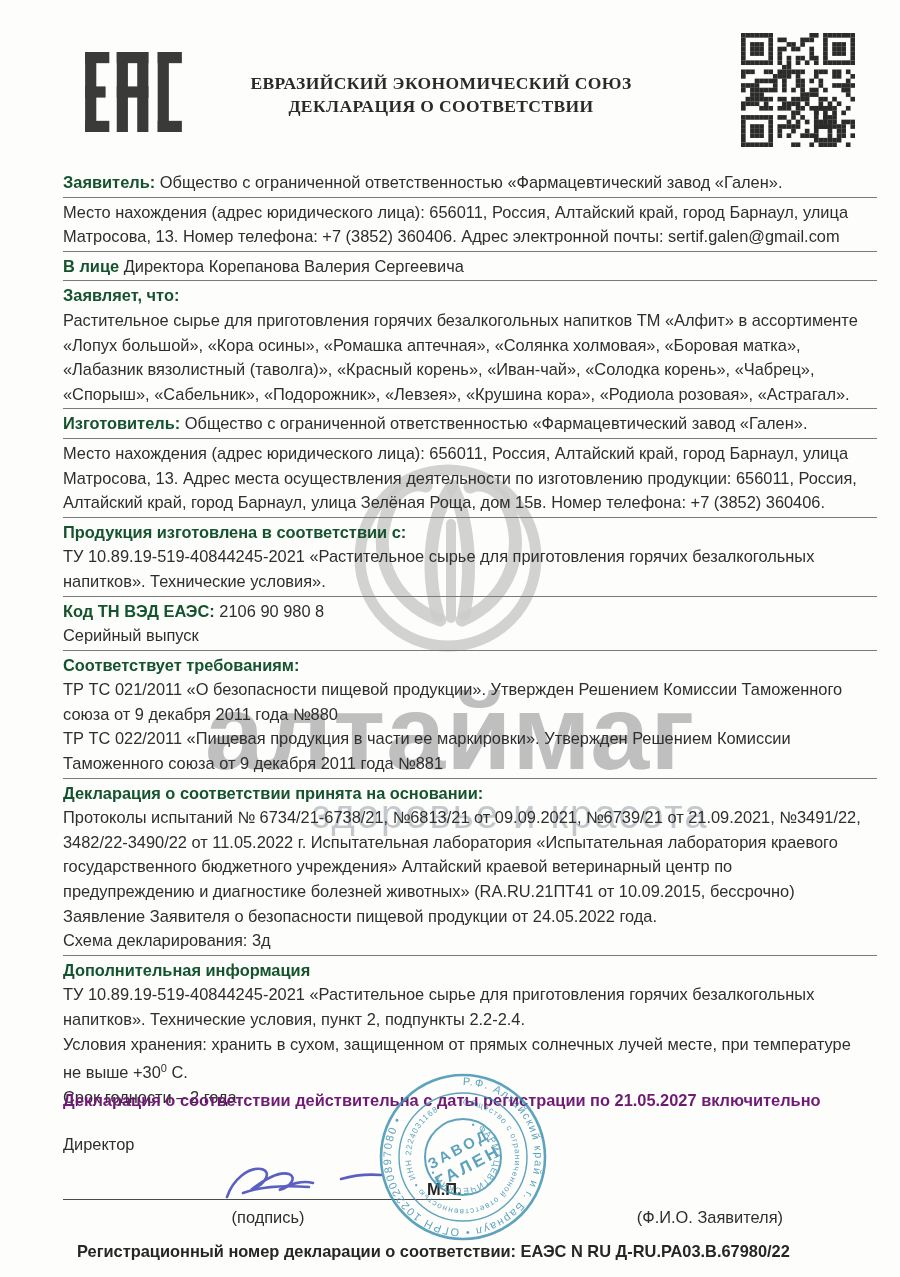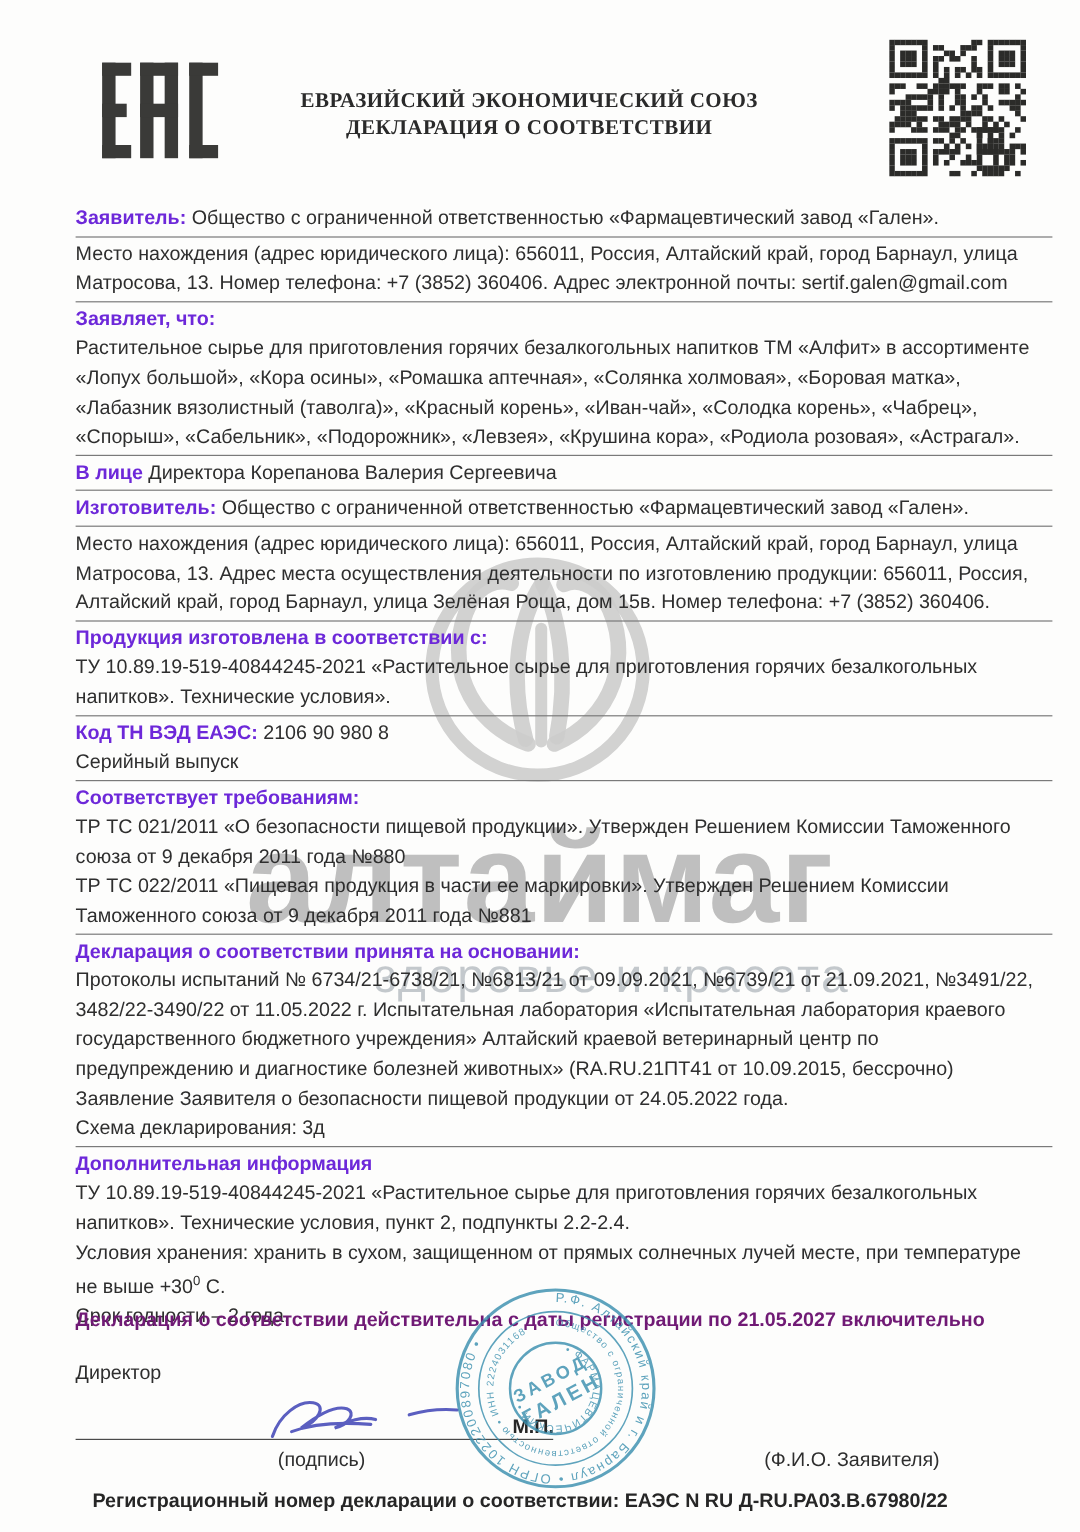--- a/index.html
+++ b/index.html
@@ -9,21 +9,21 @@
   .header{position:relative;height:168px;}
   .eac{position:absolute;left:85px;top:52px;}
   .doc-title{position:absolute;left:212px;right:230px;top:72px;text-align:center;
              font-family:"Liberation Serif",serif;font-weight:bold;font-size:17.5px;
              line-height:23px;color:#2a2a2a;letter-spacing:.4px;}
   .qr{position:absolute;right:45px;top:33px;}
   
   .bodytext{position:absolute;left:63px;right:23px;top:168px;font-size:16.4px;line-height:24.6px;}
   .sec{padding:2px 14px 2px 0;}
   .sec.rule{border-top:1px solid #7a7a7a;}
-  b,.b{font-weight:bold;color:#6d28d9;}
+  b,.b{font-weight:bold;color:#14532d;}
   .sec p{margin:0;}
   sup{font-size:11px;}
   
   .bottom{position:absolute;left:63px;right:23px;top:1088px;font-size:16.4px;line-height:25px;}
   .validity{font-weight:bold;color:#701a75;}
   .director-row{text-align:left;padding-right:195px;margin-top:19px;}
   .sig-row{position:relative;height:34px;margin-top:14px;}
   .sign-line{position:absolute;left:0;top:28px;width:398px;border-bottom:1.4px solid #4a4a4a;}
   .sig-svg{position:absolute;left:150px;top:-14px;}
   .mp{position:absolute;left:364px;top:6px;font-weight:bold;color:#262626;}
@@ -422,26 +422,26 @@
 
     <div class="bodytext">
       <div class="sec">
         <p><b>Заявитель:</b>
            <span>Общество с ограниченной ответственностью «Фармацевтический завод «Гален».</span></p>
       </div>
       <div class="sec rule">
         <p>Место нахождения (адрес юридического лица): 656011, Россия, Алтайский край, город Барнаул, улица Матросова, 13. Номер телефона: +7 (3852) 360406. Адрес электронной почты: sertif.galen@gmail.com</p>
       </div>
       <div class="sec rule">
+        <p><b>В лице</b>
+           <span>Директора Корепанова Валерия Сергеевича</span></p>
+      </div>
+      <div class="sec rule">
         <p><b>Заявляет, что:</b></p>
         <p>Растительное сырье для приготовления горячих безалкогольных напитков ТМ «Алфит» в ассортименте «Лопух большой», «Кора осины», «Ромашка аптечная», «Солянка холмовая», «Боровая матка», «Лабазник вязолистный (таволга)», «Красный корень», «Иван-чай», «Солодка корень», «Чабрец», «Спорыш», «Сабельник», «Подорожник», «Левзея», «Крушина кора», «Родиола розовая», «Астрагал».</p>
-      </div>
-      <div class="sec rule">
-        <p><b>В лице</b>
-           <span>Директора Корепанова Валерия Сергеевича</span></p>
       </div>
       <div class="sec rule">
         <p><b>Изготовитель:</b>
            <span>Общество с ограниченной ответственностью «Фармацевтический завод «Гален».</span></p>
       </div>
       <div class="sec rule">
         <p>Место нахождения (адрес юридического лица): 656011, Россия, Алтайский край, город Барнаул, улица Матросова, 13. Адрес места осуществления деятельности по изготовлению продукции: 656011, Россия, Алтайский край, город Барнаул, улица Зелёная Роща, дом 15в. Номер телефона: +7 (3852) 360406.</p>
       </div>
       <div class="sec rule">
         <p><b>Продукция изготовлена в соответствии с:</b></p>

